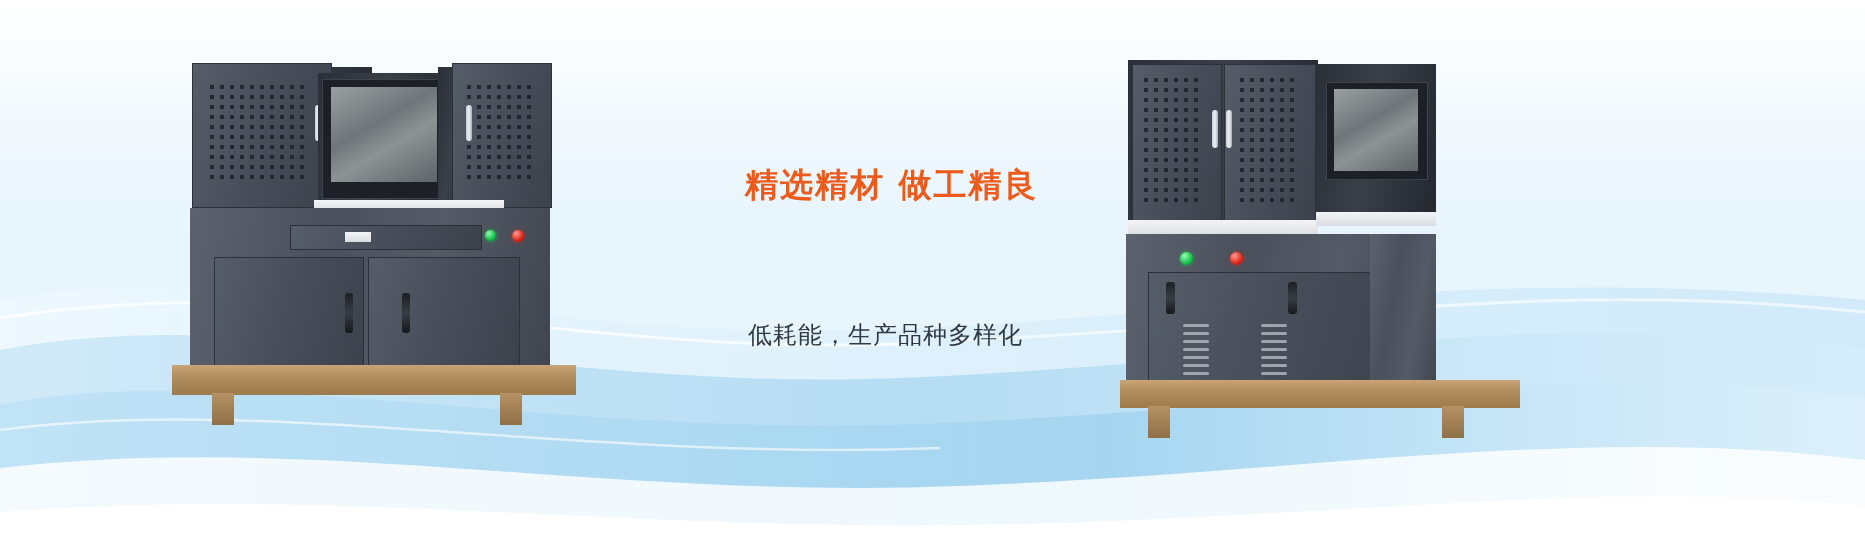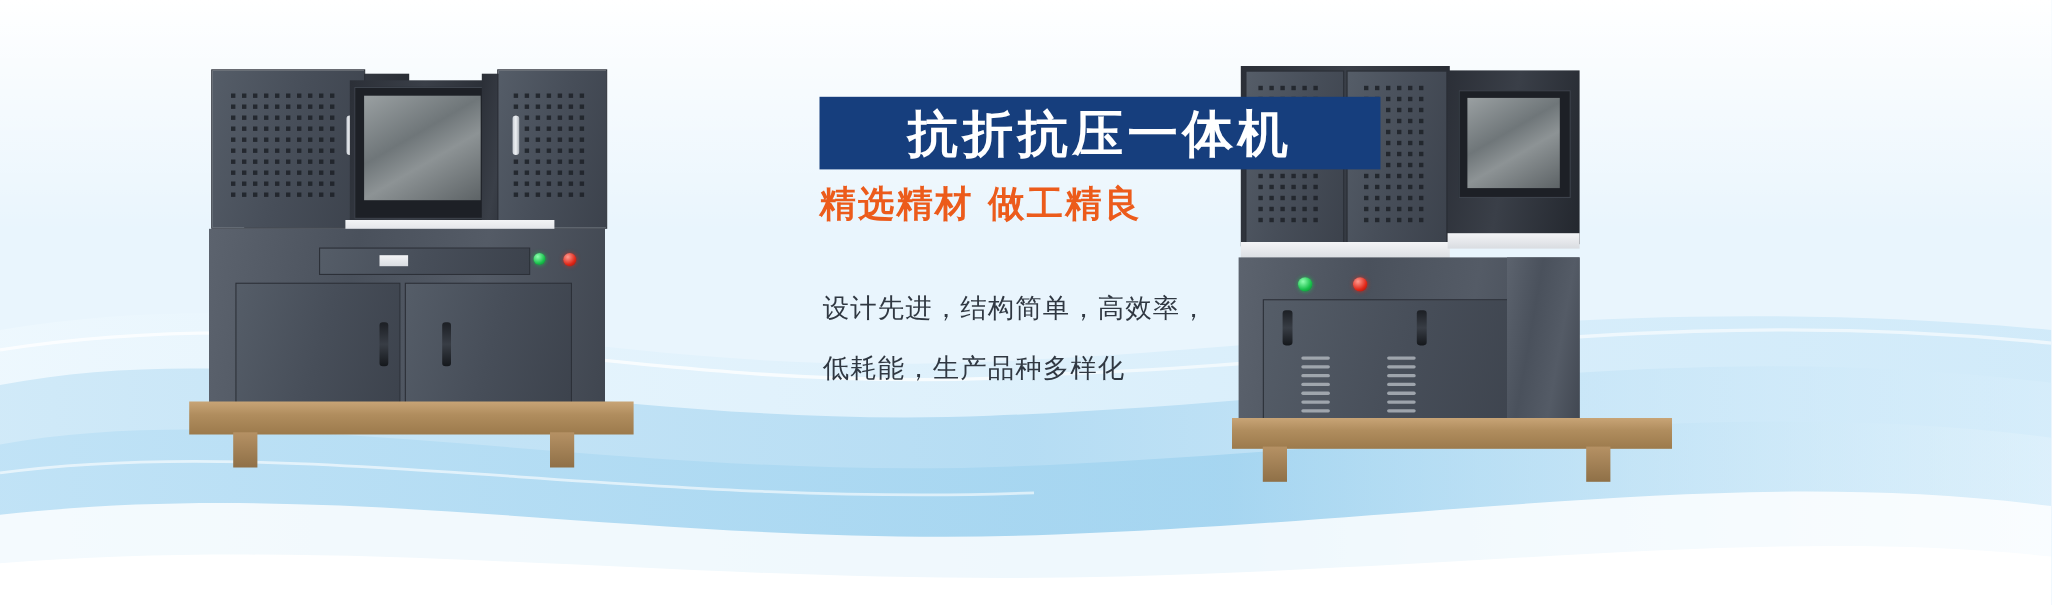--- a/index.html
+++ b/index.html
@@ -549,24 +549,20 @@
     </svg>
     <div class="m-body" style="left:250px;top:192px;width:66px;height:170px;"></div>
 
     <div class="pallet" style="left:0px;top:338px;width:400px;height:28px;"></div>
     <div class="pallet-leg" style="left:28px;top:364px;width:22px;height:32px;"></div>
     <div class="pallet-leg" style="left:322px;top:364px;width:22px;height:32px;"></div>
   </div>
 
   <div class="copy">
 
-    <div class="title-bar">
-      <span class="title-text">抗折抗压一体机</span>
-    </div>
 
     <div class="line-orange">精选精材 做工精良</div>
 
-    <div class="desc desc-1">设计先进，结构简单，高效率，</div>
     <div class="desc desc-2">低耗能，生产品种多样化</div>
 
   </div>
 
 </div>
 
 </body></html>

